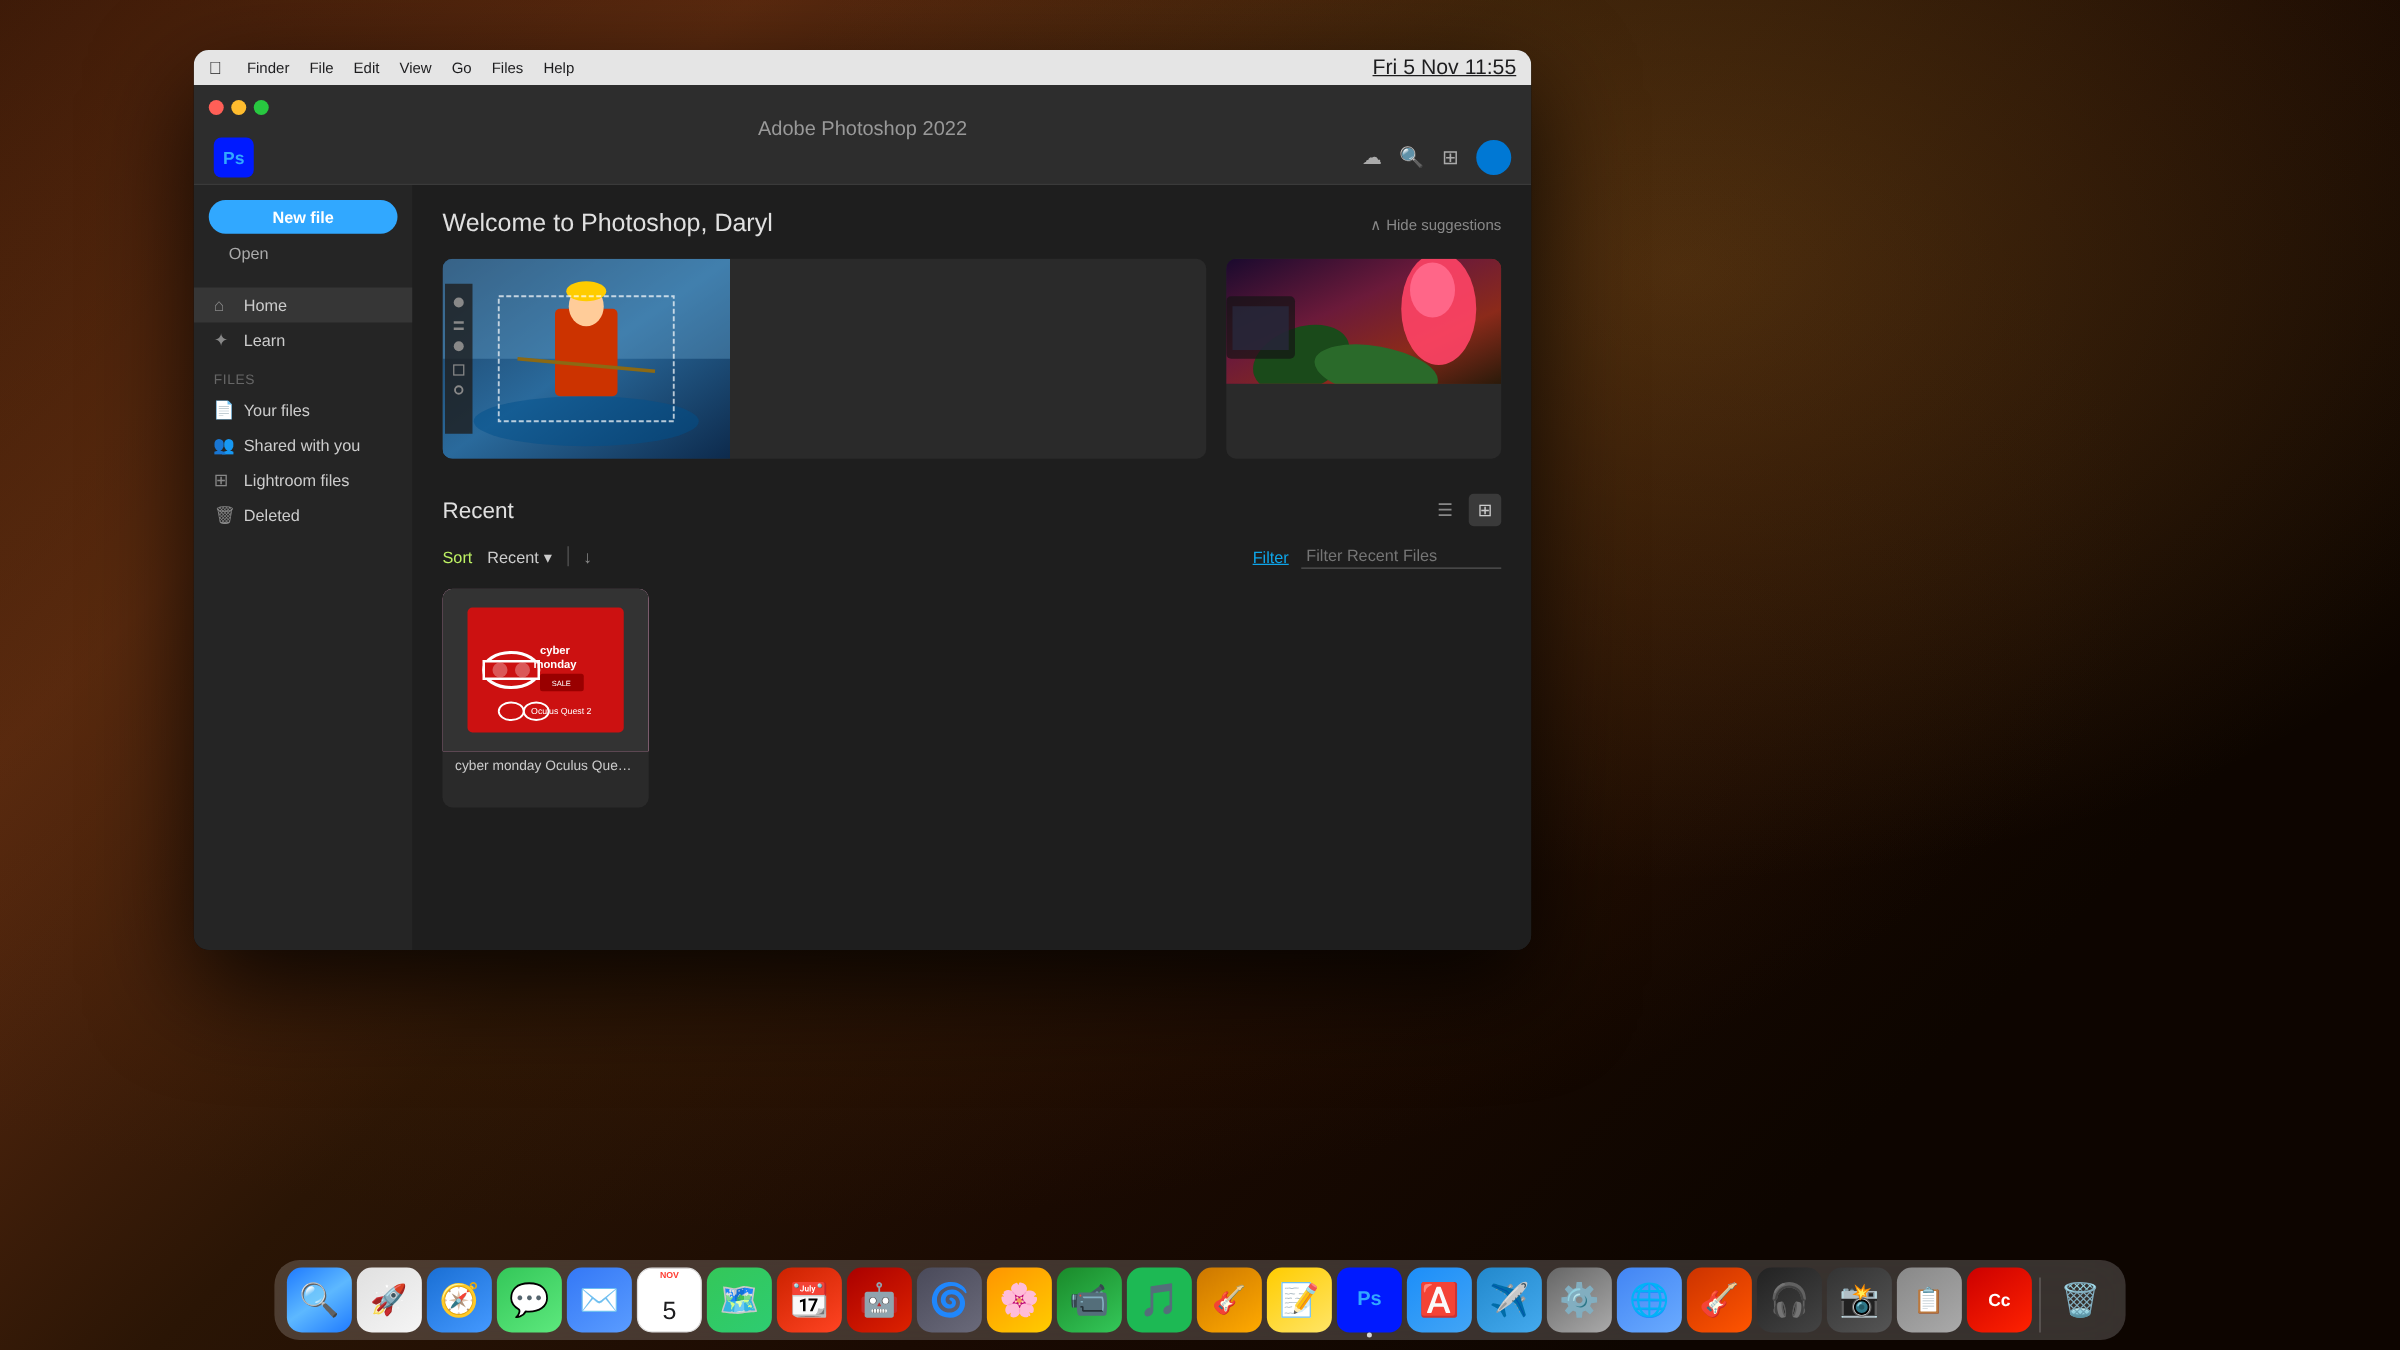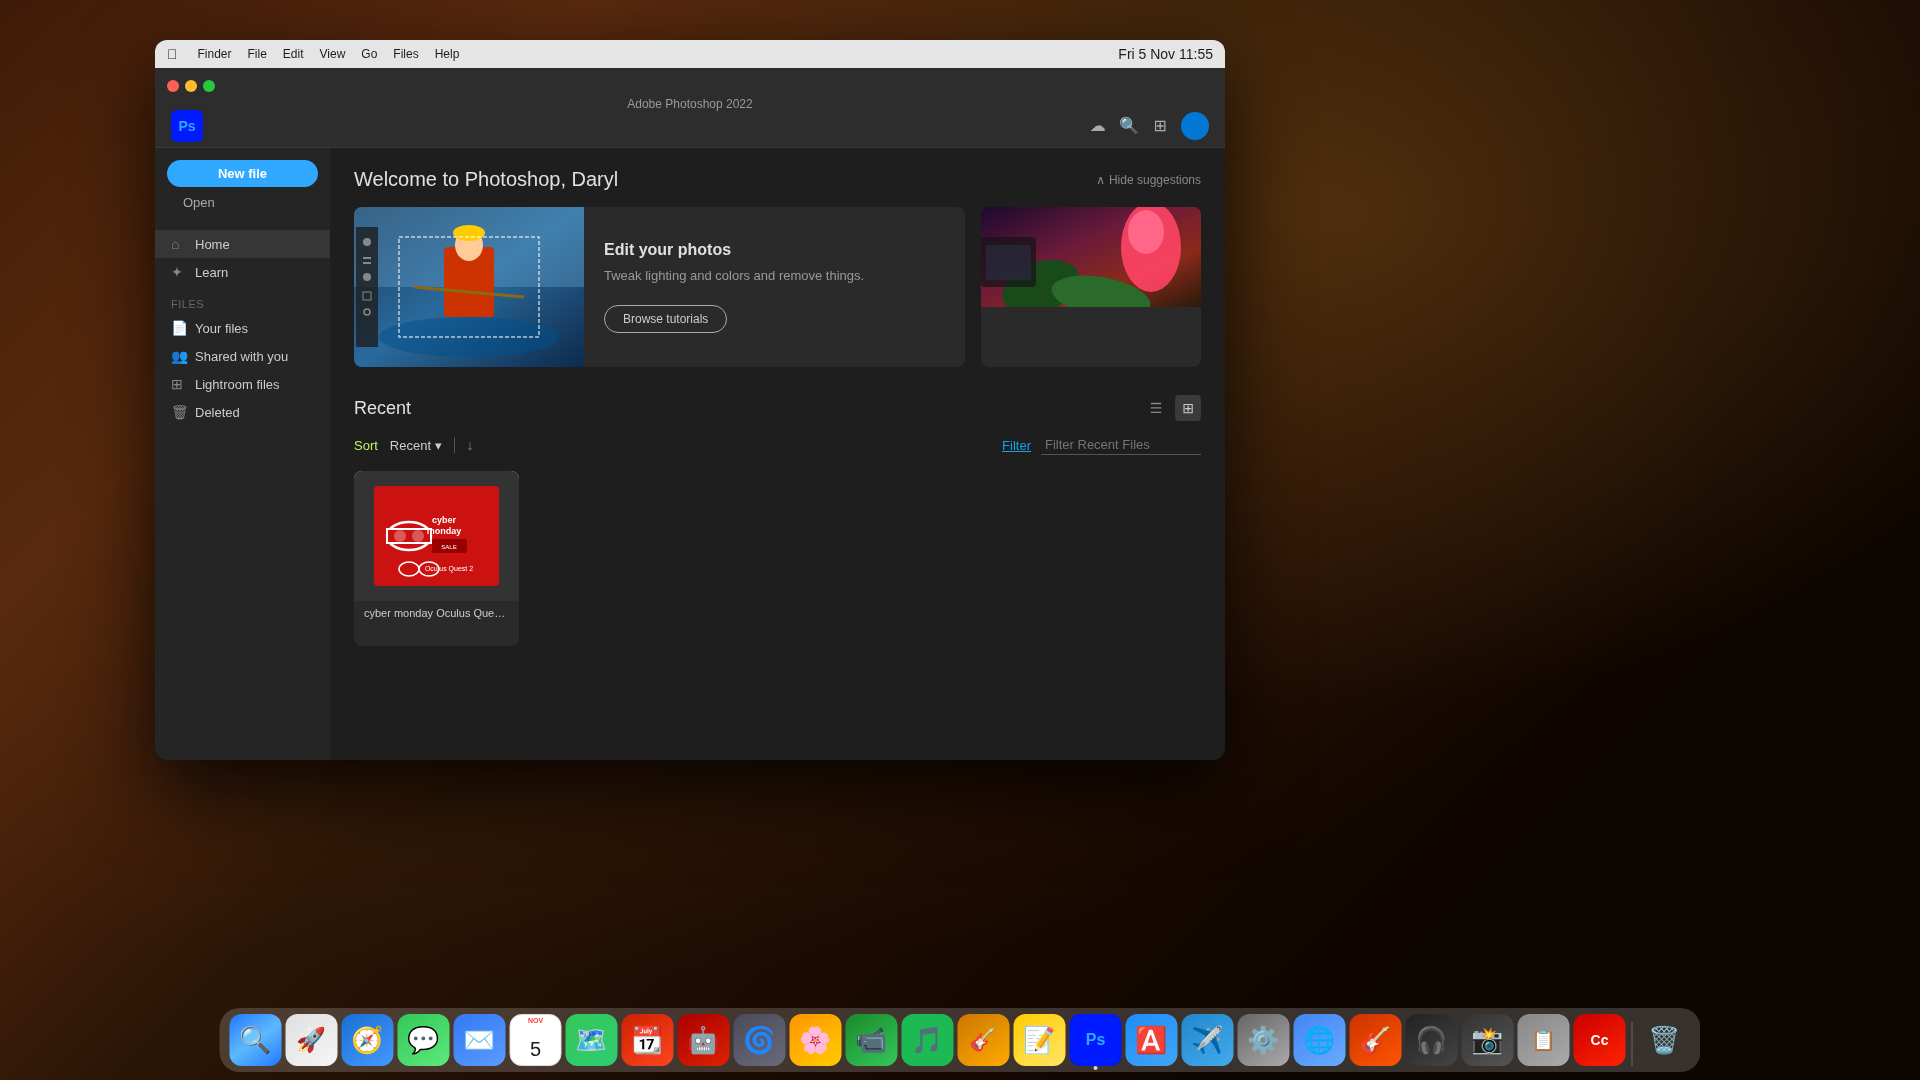--- a/index.html
+++ b/index.html
@@ -59,21 +59,22 @@
     .mac-menubar .menu-item {
       font-weight: 500;
       font-size: 12px;
       cursor: default;
     }
     .mac-menubar .spacer { flex: 1; }
     .mac-menubar .right-items {
       display: flex;
       align-items: flex-start;
       gap: 8px;
-      font-size: 14px;
+      font-size: 17px;
+      text-decoration: underline;
     }
 
     
     .ps-window {
       position: absolute;
       top: 28px;
       left: 0;
       width: 100%;
       height: calc(100% - 28px);
       background: #1e1e1e;
@@ -98,21 +99,21 @@
     }
     .traffic-light {
       width: 12px;
       height: 12px;
       border-radius: 50%;
     }
     .tl-close { background: #ff5f57; }
     .tl-min { background: #febc2e; }
     .tl-max { background: #28c840; }
     .ps-titlebar .title-text {
-      font-size: 12px;
+      font-size: 16px;
       color: #999;
       margin-top: 35px;
     }
 
     
     .ps-header {
       height: 44px;
       background: #2d2d2d;
       display: flex;
       align-items: center;
@@ -604,25 +605,20 @@
 
                 <rect x="2" y="20" width="22" height="120" fill="rgba(30,30,30,0.8)"></rect>
                 <circle cx="13" cy="35" r="4" fill="#888"></circle>
                 <rect x="9" y="50" width="8" height="2" fill="#888"></rect>
                 <rect x="9" y="55" width="8" height="2" fill="#888"></rect>
                 <circle cx="13" cy="70" r="4" fill="#888"></circle>
                 <rect x="9" y="85" width="8" height="8" fill="none" stroke="#888" stroke-width="1"></rect>
                 <circle cx="13" cy="105" r="3" fill="none" stroke="#888" stroke-width="1.5"></circle>
               </svg>
             </div>
-            <div class="card-text-area">
-              <h3>Edit your photos</h3>
-              <p>Tweak lighting and colors and remove things.</p>
-              <button class="browse-btn">Browse tutorials</button>
-            </div>
           </div>
 
           <div class="card-tutorial">
             <div class="card-tutorial-img">
               <svg width="220" height="100" viewBox="0 0 220 100">
                 <defs>
                   <linearGradient id="flGrad" x1="0%" y1="0%" x2="100%" y2="100%">
                     <stop offset="0%" style="stop-color:#1a0a2e"></stop>
                     <stop offset="40%" style="stop-color:#6b1a3a"></stop>
                     <stop offset="70%" style="stop-color:#8b2a1a"></stop>

